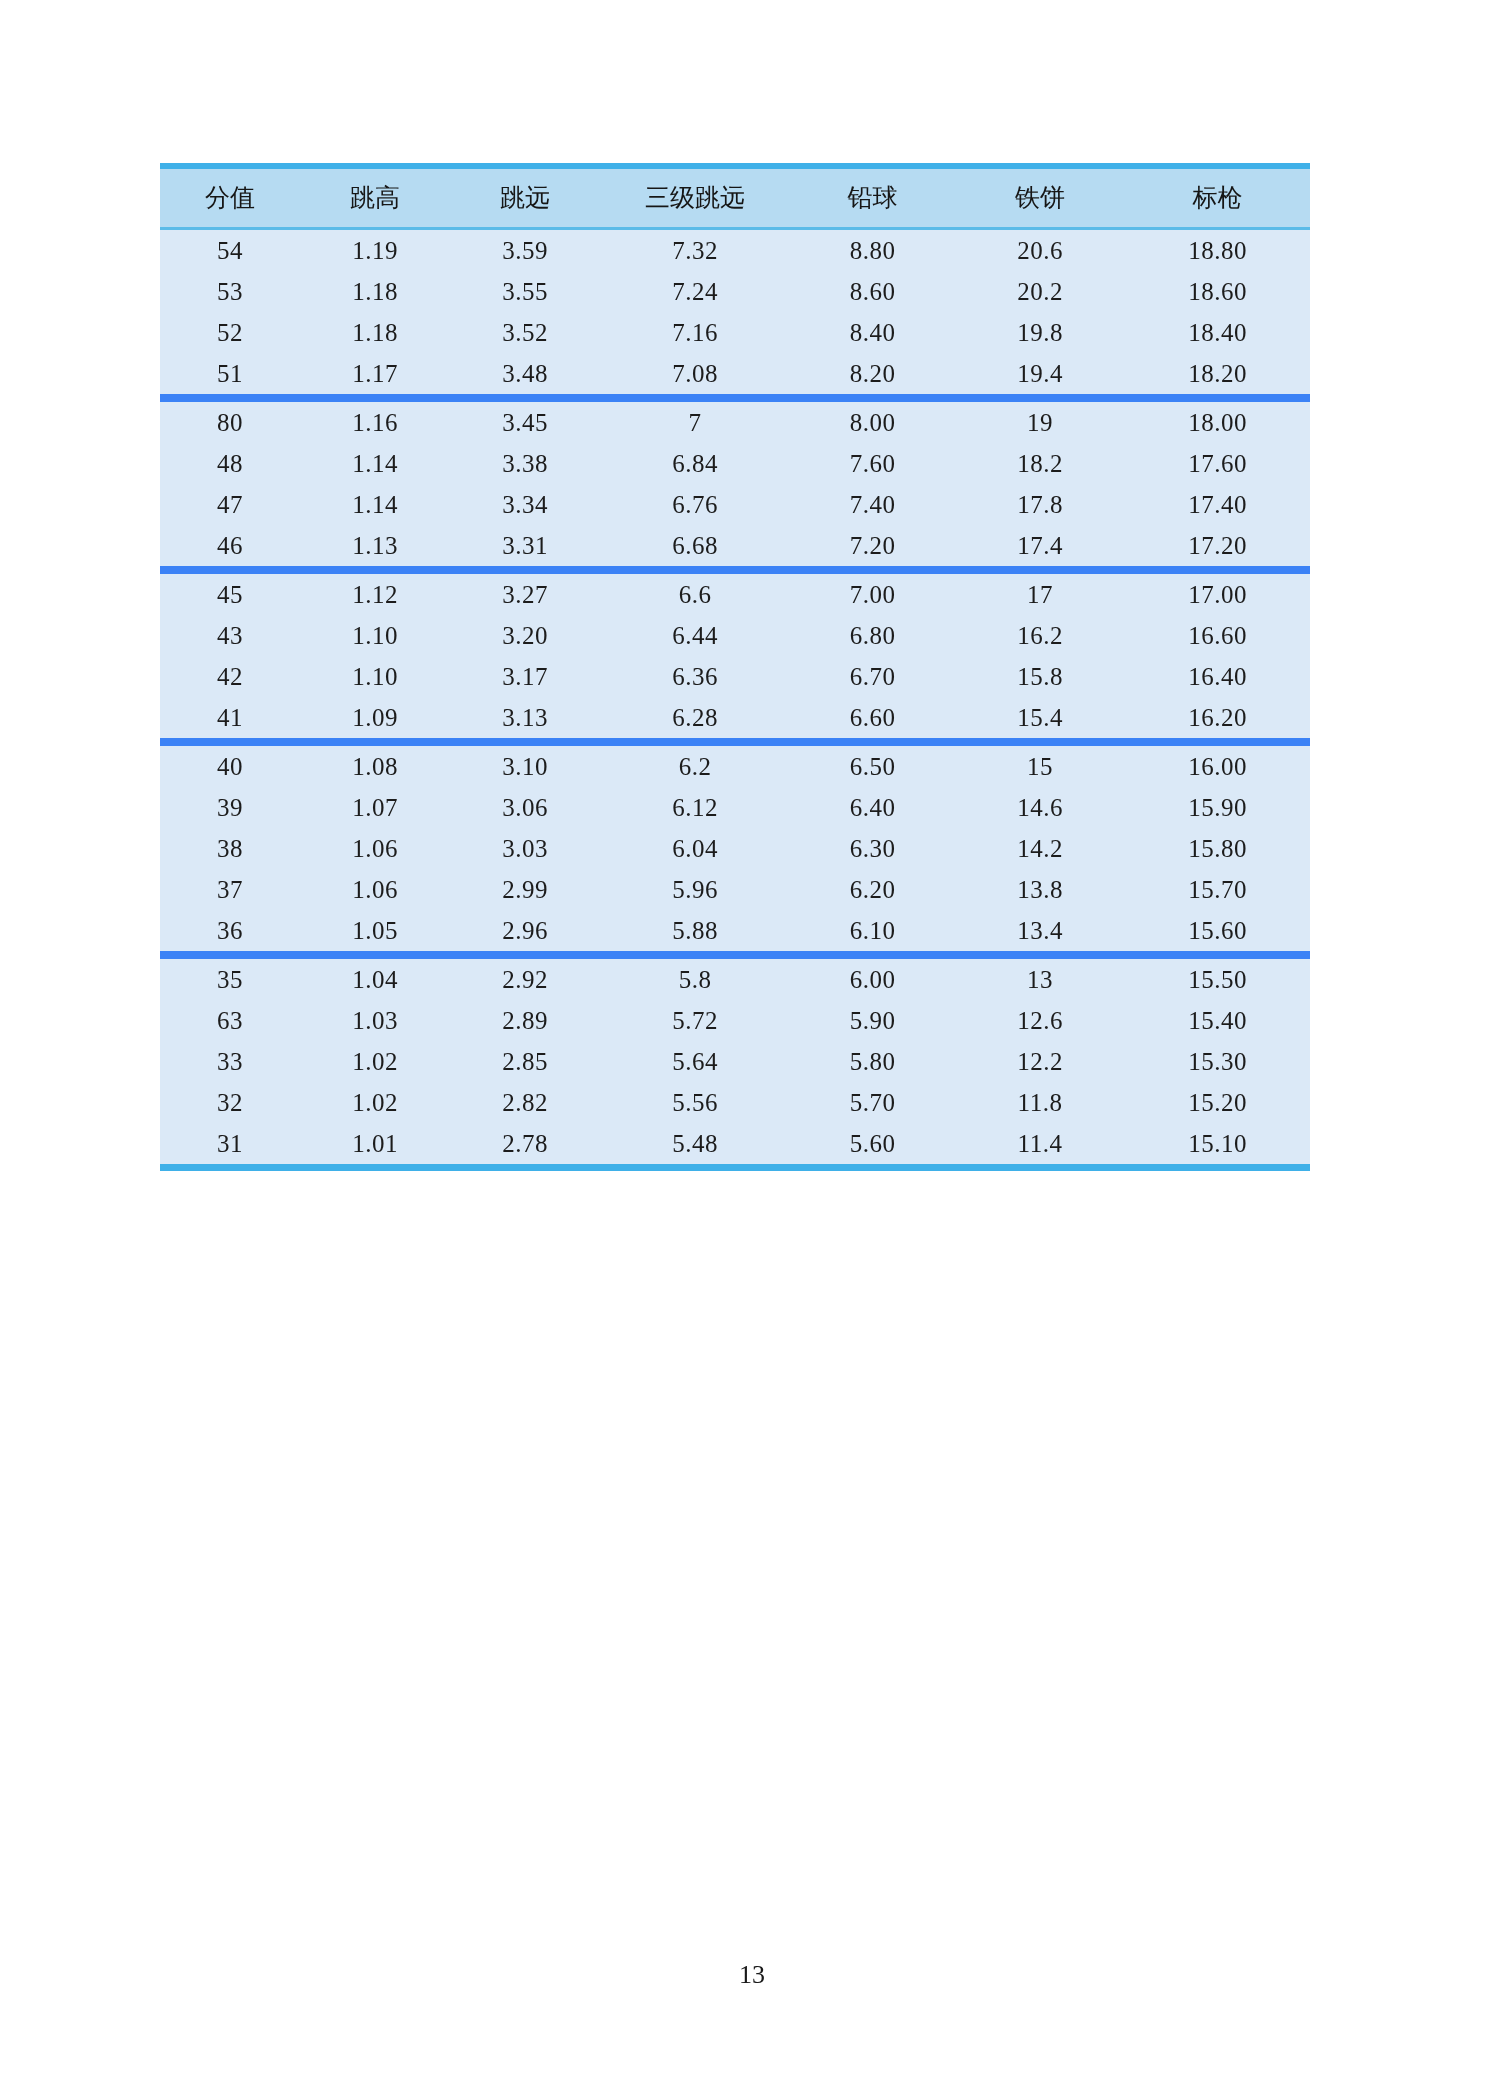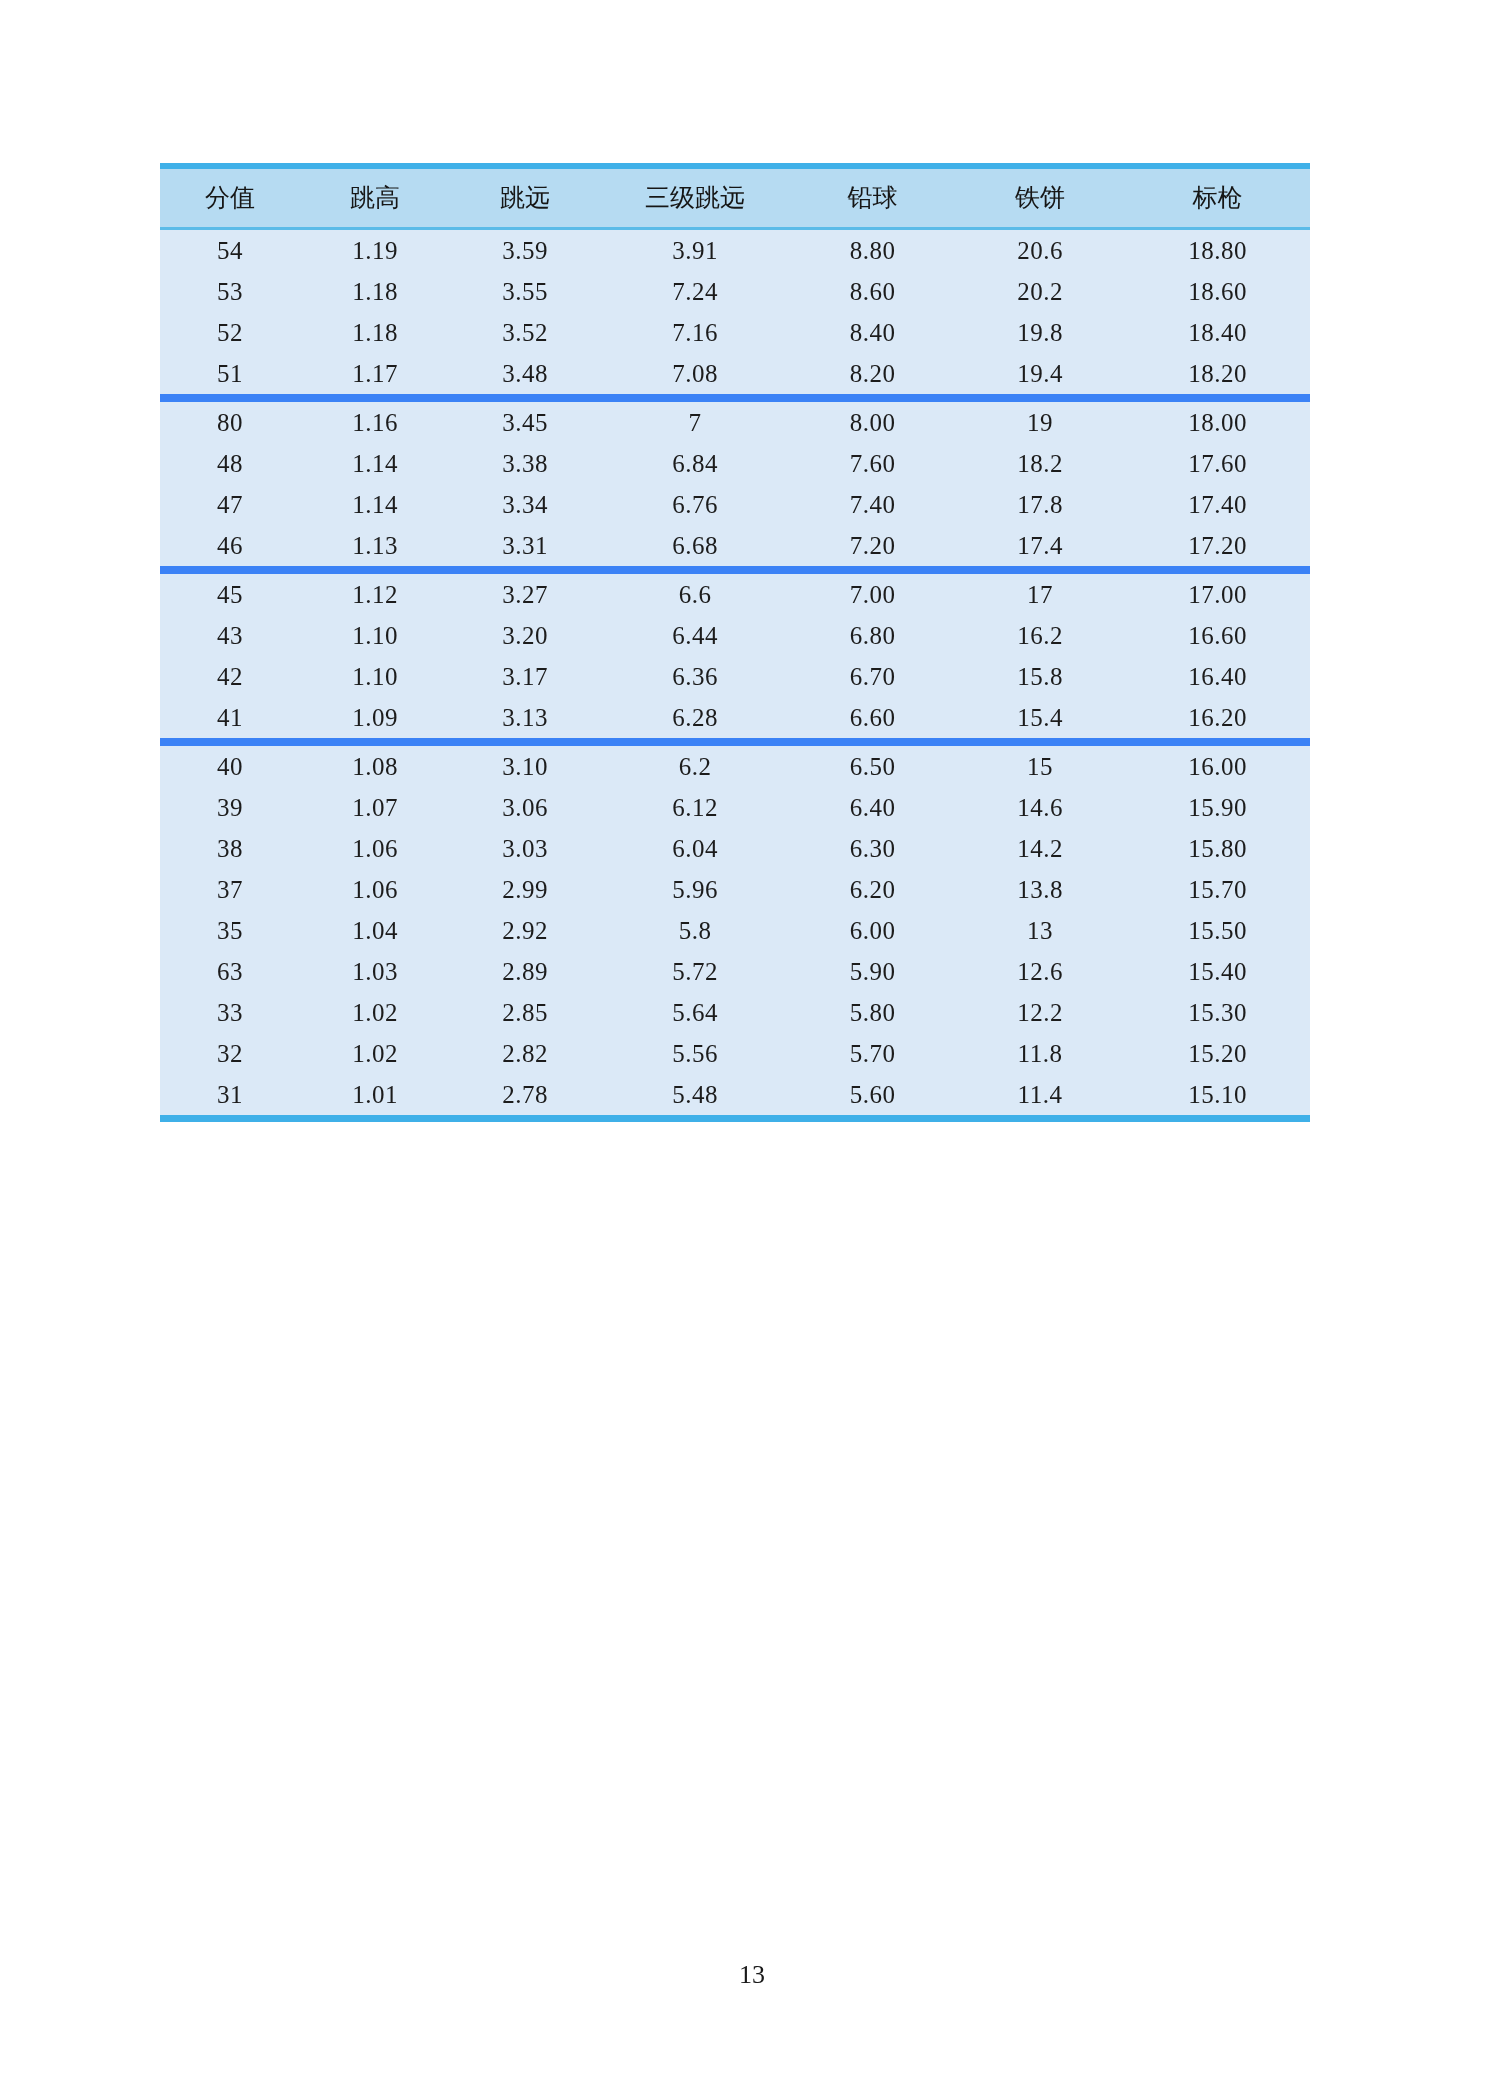--- a/index.html
+++ b/index.html
@@ -116,21 +116,21 @@
           <th>铅球</th>
           <th>铁饼</th>
           <th>标枪</th>
         </tr>
       </thead>
       <tbody id="table-body">
           <tr>
             <td>54</td>
             <td>1.19</td>
             <td>3.59</td>
-            <td>3.91</td>
+            <td>7.32</td>
             <td>8.80</td>
             <td>20.6</td>
             <td>18.80</td>
           </tr>
           <tr>
             <td>53</td>
             <td>1.18</td>
             <td>3.55</td>
             <td>7.24</td>
             <td>8.60</td>
@@ -256,20 +256,29 @@
           </tr>
           <tr>
             <td>37</td>
             <td>1.06</td>
             <td>2.99</td>
             <td>5.96</td>
             <td>6.20</td>
             <td>13.8</td>
             <td>15.70</td>
           </tr>
+          <tr class="group-end">
+            <td>36</td>
+            <td>1.05</td>
+            <td>2.96</td>
+            <td>5.88</td>
+            <td>6.10</td>
+            <td>13.4</td>
+            <td>15.60</td>
+          </tr>
           <tr>
             <td>35</td>
             <td>1.04</td>
             <td>2.92</td>
             <td>5.8</td>
             <td>6.00</td>
             <td>13</td>
             <td>15.50</td>
           </tr>
           <tr>

